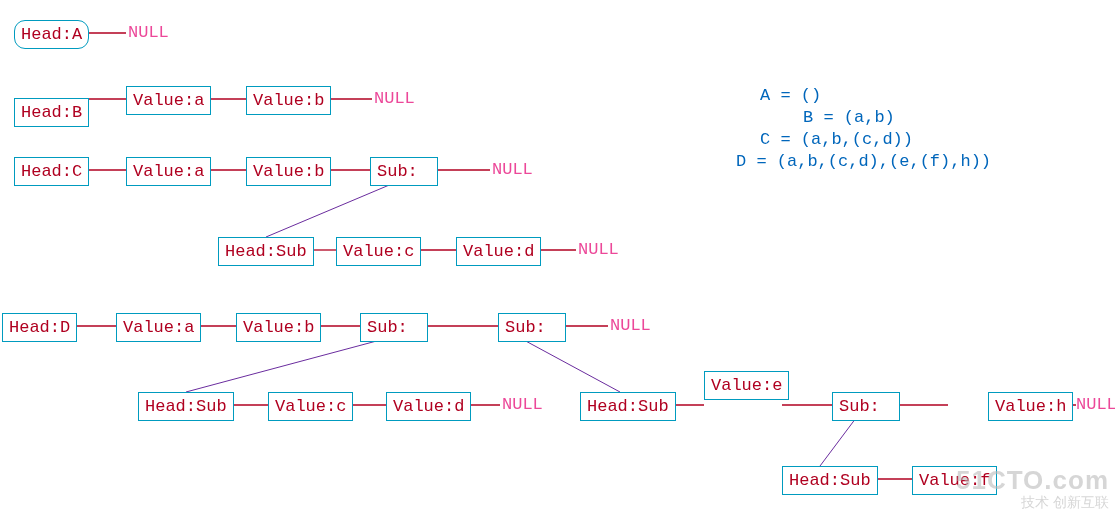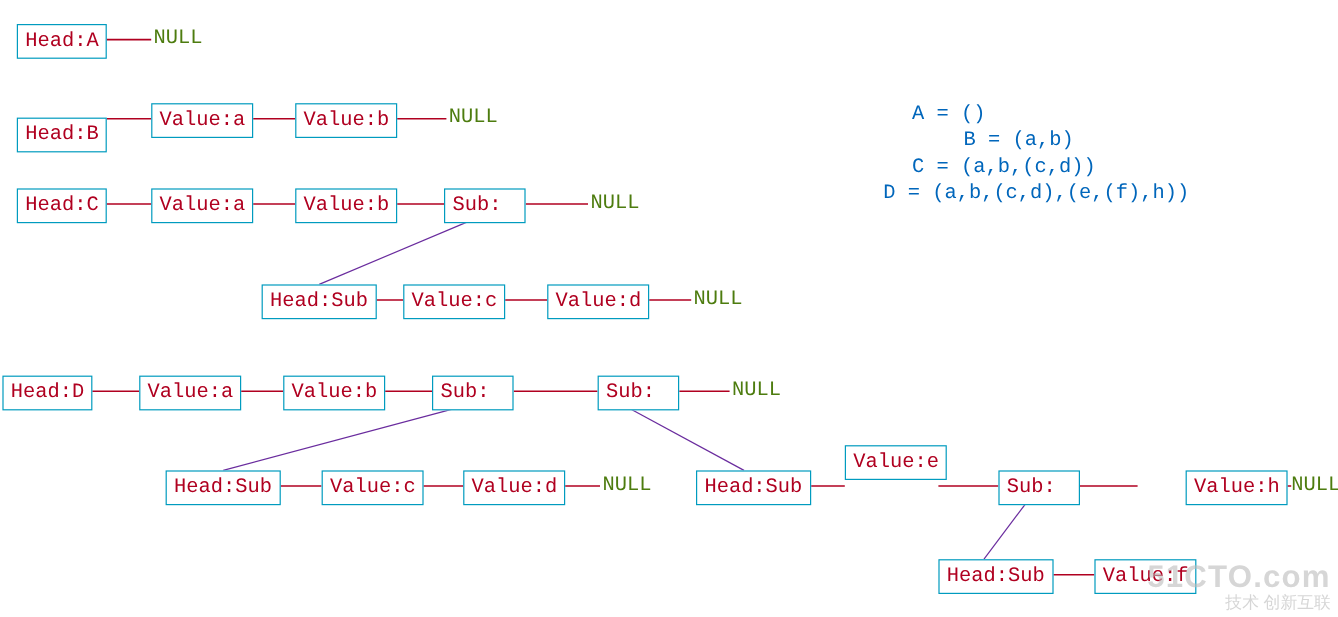--- a/index.html
+++ b/index.html
@@ -17,21 +17,21 @@
     position: absolute;
     border: 1px solid #009bbf;
     background: #fff;
     padding: 4px 6px;
     color: #b00020;
     white-space: nowrap;
     box-sizing: border-box;
   }
   .null {
     position: absolute;
-    color: #4d7c0f;
+    color: #ec4899;
   }
   .def {
     position: absolute;
     color: #0066bb;
     white-space: pre;
   }
   svg.lines {
     position: absolute;
     left:0; top:0;
     width:1115px; height:514px;
@@ -95,21 +95,21 @@
   <line class="slink" x1="856" y1="418" x2="820" y2="466"></line>
 
   <line class="hlink" x1="872" y1="479" x2="912" y2="479"></line>
 </svg>
 
 <div class="def" style="left:760px; top:86px;">A = ()</div>
 <div class="def" style="left:774px; top:108px;margin-left:29px;">B = (a,b)</div>
 <div class="def" style="left:760px; top:130px;">C = (a,b,(c,d))</div>
 <div class="def" style="left:736px; top:152px;">D = (a,b,(c,d),(e,(f),h))</div>
 
-<div class="node" style="left:14px; top:20px;">Head:A</div>
+<div class="node" style="left:14px; top:20px;border-radius:11px;">Head:A</div>
 <div class="null" style="left:128px; top:23px;">NULL</div>
 
 <div class="node" style="left:14px; top:98px;">Head:B</div>
 <div class="node" style="left:126px; top:86px;">Value:a</div>
 <div class="node" style="left:246px; top:86px;">Value:b</div>
 <div class="null" style="left:374px; top:89px;">NULL</div>
 
 <div class="node" style="left:14px; top:157px;">Head:C</div>
 <div class="node" style="left:126px; top:157px;">Value:a</div>
 <div class="node" style="left:246px; top:157px;">Value:b</div>

